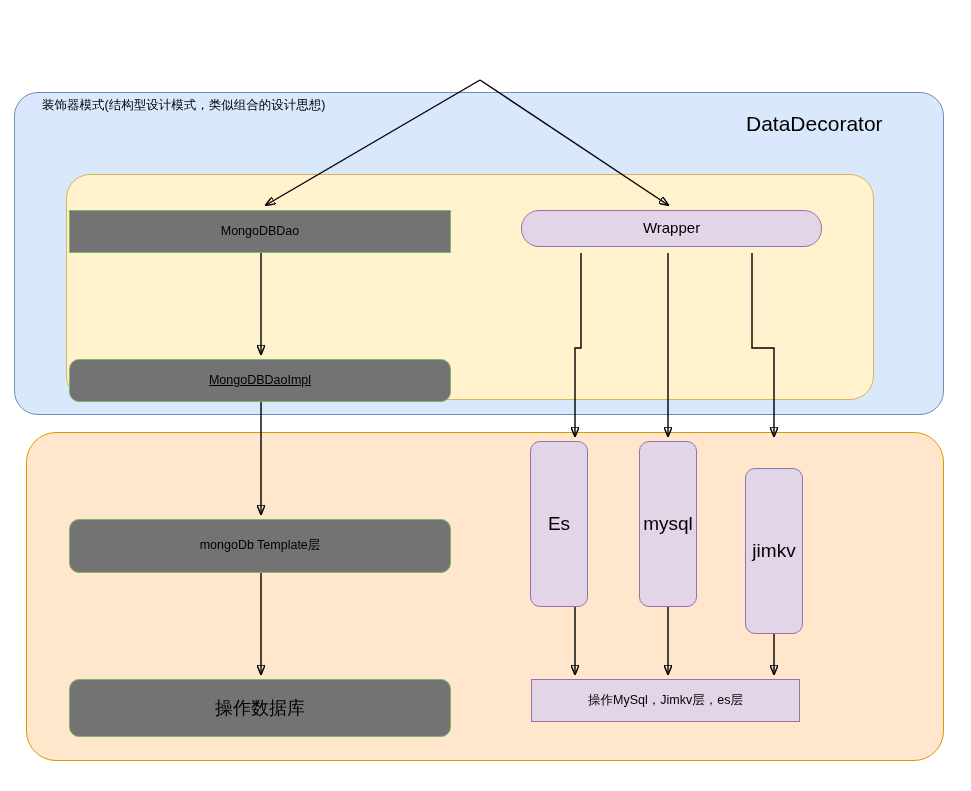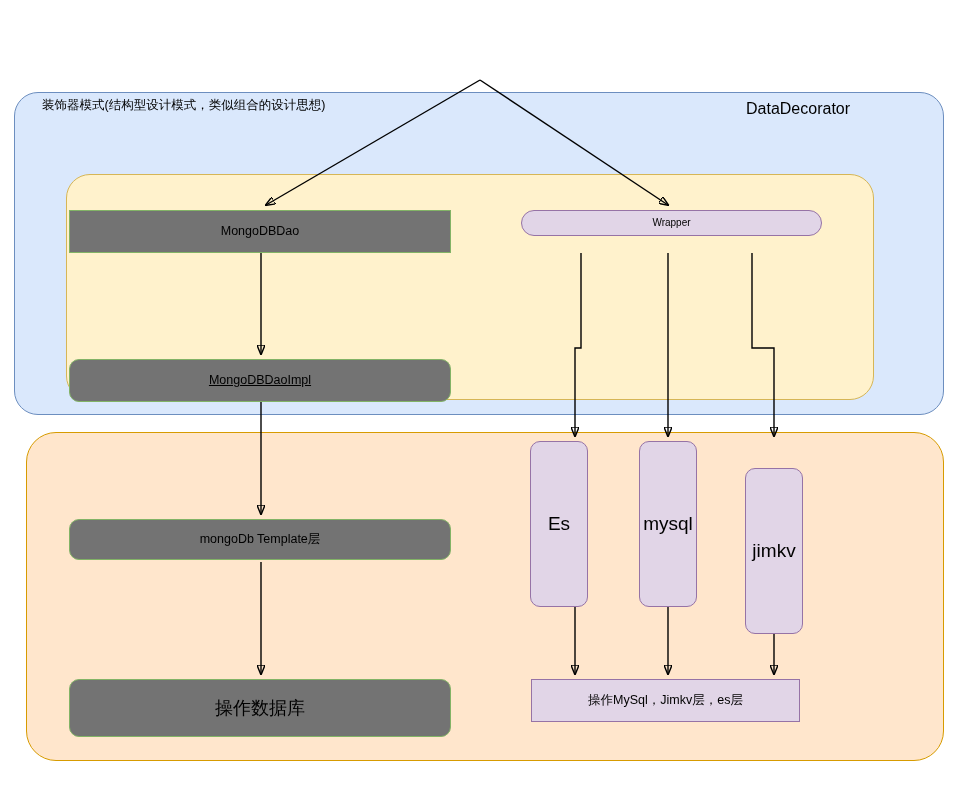--- a/index.html
+++ b/index.html
@@ -61,22 +61,22 @@
     border: 1px solid #6c8ebf;
     border-radius: 24px;
   }
   #decorator-mode-label {
     left: 42px;
     top: 97px;
     font-size: 12.5px;
   }
   #data-decorator-label {
     left: 746px;
-    top: 100px;
-    font-size: 16px;
+    top: 112px;
+    font-size: 21px;
   }
 
   
   #wrapper-container {
     left: 66px;
     top: 174px;
     width: 808px;
     height: 226px;
     background: #fff2cc;
     border: 1px solid #d6b656;
@@ -119,37 +119,37 @@
     top: 359px;
     width: 382px;
     height: 43px;
     font-size: 12.5px;
     text-decoration: underline;
   }
   #node-mongodb-template {
     left: 69px;
     top: 519px;
     width: 382px;
-    height: 41px;
+    height: 54px;
     font-size: 12.5px;
   }
   #node-operate-db {
     left: 69px;
     top: 679px;
     width: 382px;
     height: 58px;
     font-size: 18px;
   }
 
   #node-wrapper {
     left: 521px;
     top: 210px;
     width: 301px;
-    height: 26px;
-    font-size: 10px;
+    height: 37px;
+    font-size: 15px;
     border-radius: 18px;
   }
 
   .store-node {
     width: 58px;
     height: 166px;
     top: 441px;
     font-size: 19px;
   }
   #node-es   { left: 530px; text-align: center; }

